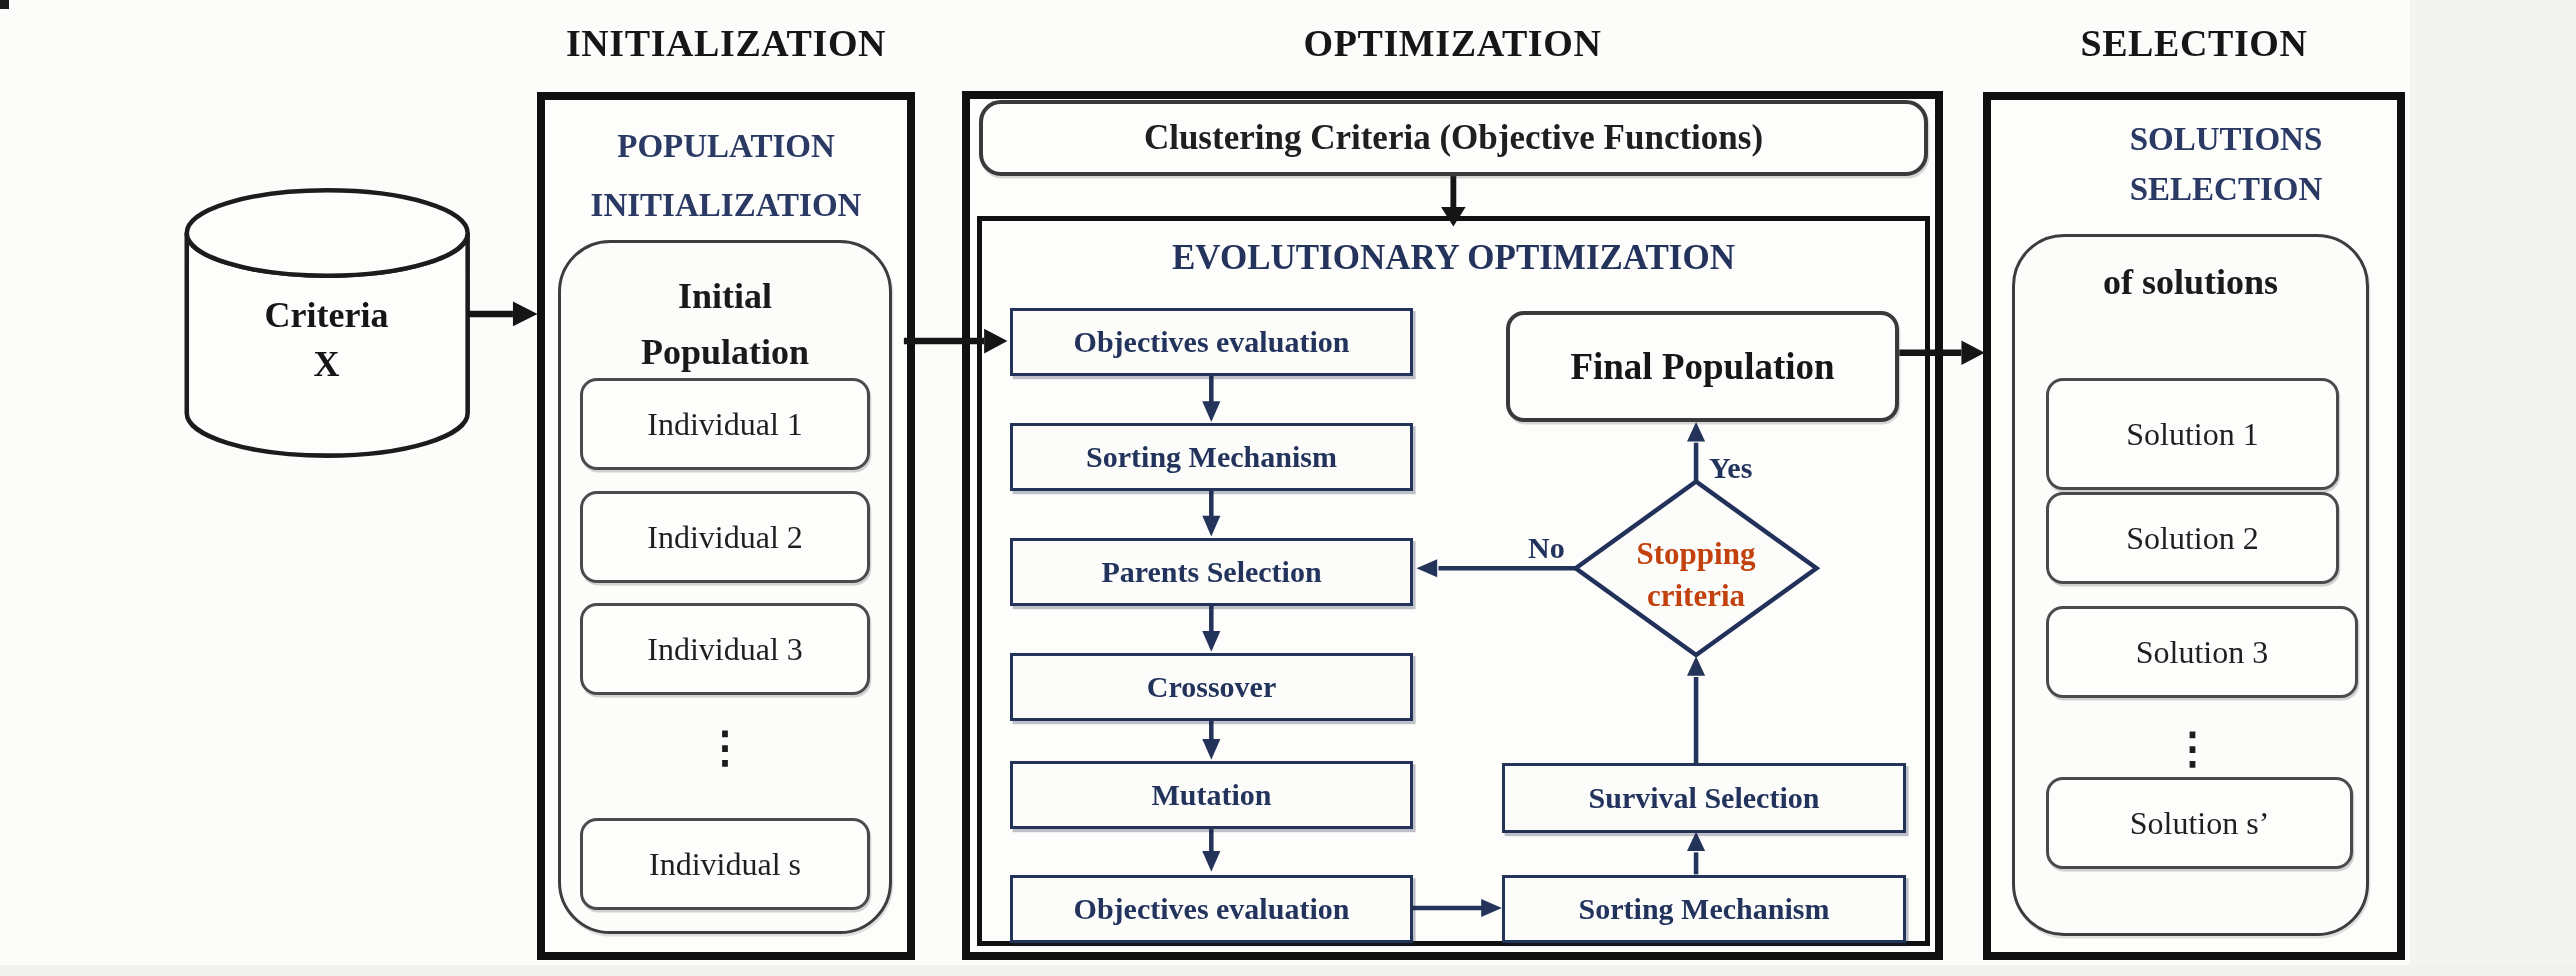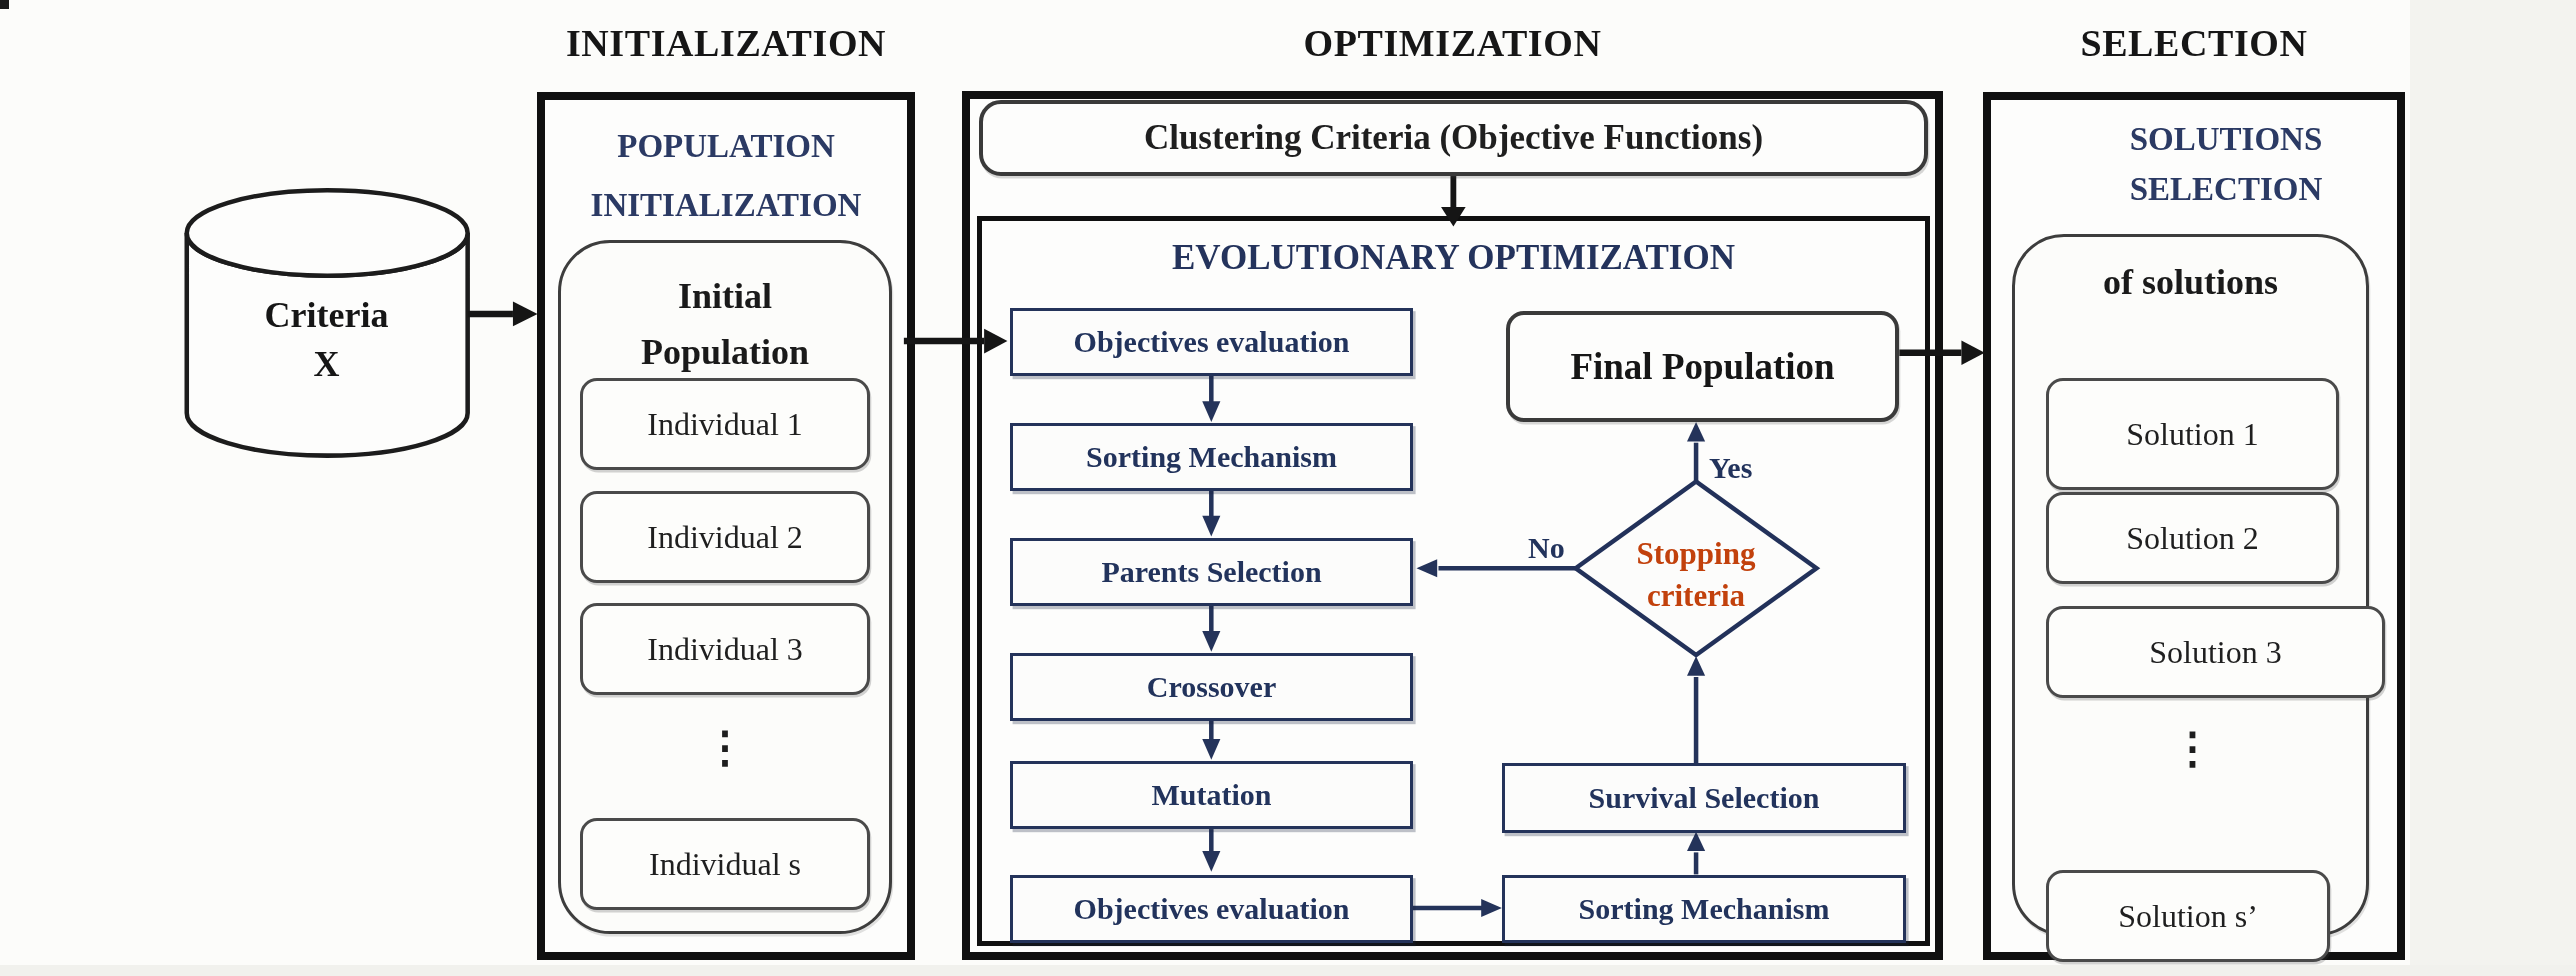--- a/index.html
+++ b/index.html
@@ -161,18 +161,18 @@
 
   <div class="abs z3 panel-heading" style="left:1983px;top:115px;width:422px;line-height:1.5;margin-left:32px;">
     <span style="display:block;">SOLUTIONS</span>
     <span style="display:block;">SELECTION</span>
   </div>
   <div class="abs z3 container-title" style="left:2012px;top:259px;width:357px;line-height:1.33;">
     <span style="display:block;">of solutions</span>
   </div>
   <div class="abs z3 pill" style="left:2046px;top:378px;width:293px;height:112px;">Solution 1</div>
   <div class="abs z3 pill" style="left:2046px;top:492px;width:293px;height:92px;">Solution 2</div>
-  <div class="abs z3 pill" style="left:2046px;top:606px;width:339px;height:92px;">Solution 3</div>
+  <div class="abs z3 pill" style="left:2046px;top:606px;width:312px;height:92px;">Solution 3</div>
   <div class="abs z3 dots" style="left:2046px;top:725px;width:293px;">⋮</div>
-  <div class="abs z3 pill" style="left:2046px;top:870px;width:284px;height:92px;">Solution s’</div>
+  <div class="abs z3 pill" style="left:2046px;top:777px;width:307px;height:92px;">Solution s’</div>
 
 </div>
 
 
 </body></html>

